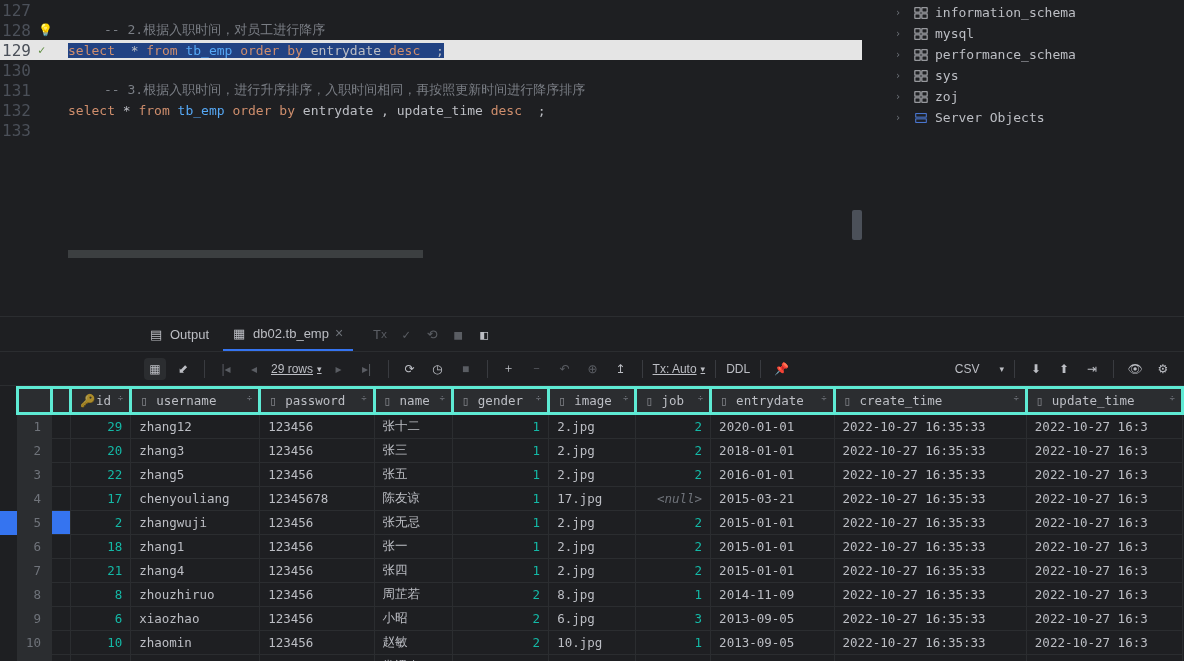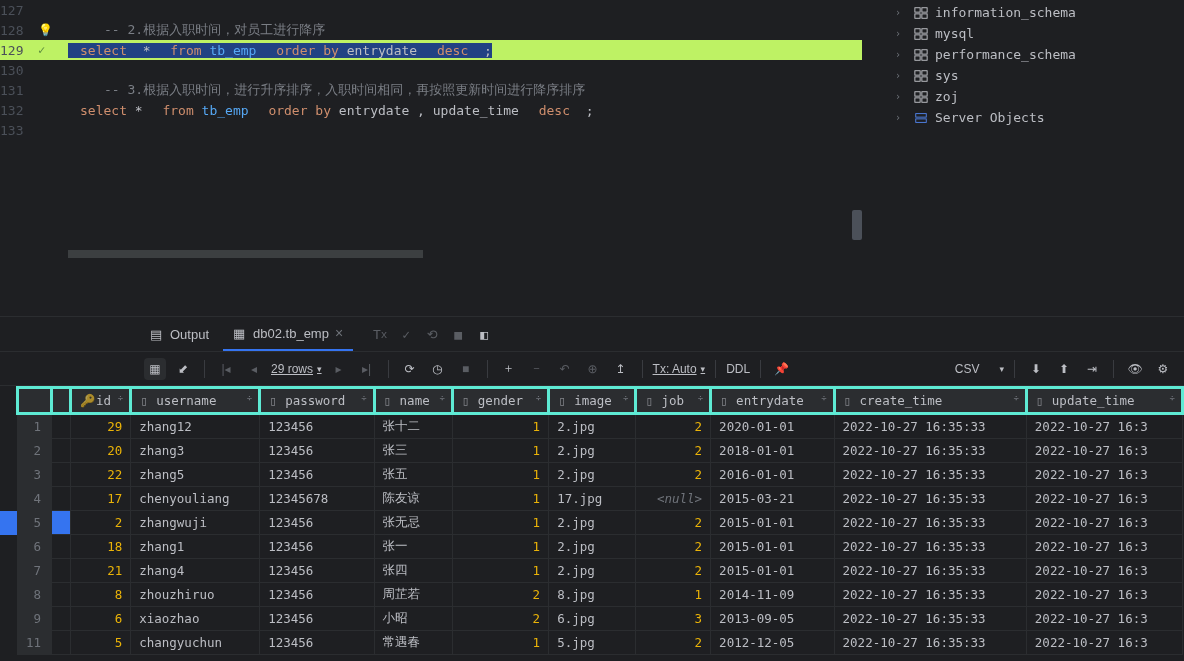--- a/index.html
+++ b/index.html
@@ -1,24 +1,24 @@
 <!DOCTYPE html>
 <html><head>
 <meta charset="utf-8">
 <style>
 * { margin:0; padding:0; box-sizing:border-box; }
 body { font-family: Menlo, Consolas, monospace; background:#1e1f22; color:#bcbec4; font-size:13px; width:1184px; height:661px; overflow:hidden; }
 .container { display:flex; height:258px; }
 .editor { flex:0 0 862px; background:#1e1f22; position:relative; overflow:hidden; }
 .line { height:20px; display:flex; align-items:center; position:relative; }
-.lineno { position:absolute; left:0; width:33px; text-align:left; color:#4b5059; font-size:13px; }
+.lineno { position:absolute; left:0; width:33px; text-align:center; color:#4b5059; font-size:16px; }
 .marker { position:absolute; left:38px; font-size:12px; }
 .code { position:absolute; left:68px; white-space:pre; }
 .hl { background:#214283; }
-.kw { color:#cf8e6d;padding-left:12px; }
+.kw { color:#cf8e6d; }
 .tbl { color:#56a8f5; }
 .cmt { color:#7a7e85;margin-left:36px; }
 .sidebar { flex:1; background:#1e1f22; padding-top:2px; }
 .tree-item { display:flex; align-items:center; height:21px; padding-left:895px; margin-left:-862px; color:#bcbec4; }
 .tree-arrow { width:12px; color:#6f737a; font-size:10px; margin-right:6px; }
 .tree-icon { width:16px; height:16px; margin-right:6px; display:inline-flex; align-items:center; justify-content:center; }
 .tree-icon svg { width:14px; height:14px; }
 .scroll-thumb { position:absolute; right:0; top:210px; width:10px; height:30px; background:#4b5059; border-radius:2px; }
 .scroll-track-h { position:absolute; bottom:0; left:68px; width:355px; height:8px; background:#3c3f41; }
 .middle-gap { height:58px; background:#1e1f22; }
@@ -35,21 +35,21 @@
 .tb-sep { width:1px; height:18px; background:#393b40; margin:0 4px; }
 .rows-dd { display:flex; align-items:center; gap:4px; color:#bcbec4;text-decoration:underline; }
 .spacer { flex:1; }
 .csv { display:flex; align-items:center; gap:20px; }
 .table-wrap { position:relative; }
 table { border-collapse:collapse; width:100%; font-size:12.5px; }
 th { background:#2b2d30; color:#bcbec4; font-weight:normal; text-align:left; padding:4px 8px; border:3px solid #5eead4; position:relative; white-space:nowrap; }
 th .sort { color:#6f737a; font-size:9px; position:absolute; right:6px; }
 th .colicon { display:inline-block; width:12px; margin-right:4px; opacity:0.6; }
 td { padding:3px 8px; border:1px solid #2b2d30; white-space:nowrap; }
-td.num { text-align:right; color:#eab308; }
+td.num { text-align:right; color:#14b8a6; }
 td.txt { color:#bcbec4; }
 td.null { color:#6f737a; font-style:italic; text-align:right; }
 .rownum { background:#2b2d30; color:#6f737a; text-align:right; padding-right:10px; width:32px; }
 .rowsel { width:18px; background:#1e1f22; }
 .leftgap { background:#1e1f22; width:6px; border:none; }
 tbody tr.sel td.rowsel { background:#3574f0; }
 tbody tr.sel .leftgap { background:#3574f0; }
 .bulb { color:#f2c55c; }
 .chk { color:#5c8c3e; }
 </style>
@@ -61,21 +61,21 @@
     <div id="editor-lines">
         <div class="line">
           <span class="lineno">127</span>
           <span class="code"></span>
         </div>
         <div class="line">
           <span class="lineno">128</span>
           <span class="marker bulb">💡</span>
           <span class="code"><span class="cmt">-- 2.根据入职时间，对员工进行降序</span></span>
         </div>
-        <div class="line" style="background: #bef264;">
+        <div class="line" style="background: #e5e5e5;">
           <span class="lineno">129</span>
           <span class="marker chk">✓</span>
           <span class="code"><span class="kw hl">select  </span><span class="hl">* </span><span class="kw hl">from </span><span class="tbl hl">tb_emp </span><span class="kw hl">order by </span><span class="hl">entrydate </span><span class="kw hl">desc </span><span class="hl"> ;</span></span>
         </div>
         <div class="line">
           <span class="lineno">130</span>
           <span class="code"></span>
         </div>
         <div class="line">
           <span class="lineno">131</span>
@@ -385,20 +385,35 @@
             <td class="txt">小昭</td>
             <td class="num">2</td>
             <td class="txt">6.jpg</td>
             <td class="num">3</td>
             <td class="txt">2013-09-05</td>
             <td class="txt">2022-10-27 16:35:33</td>
             <td class="txt">2022-10-27 16:3</td>
           </tr>
           <tr>
             <td class="leftgap"></td>
+            <td class="rownum">10</td>
+            <td class="rowsel"></td>
+            <td class="num">10</td>
+            <td class="txt">zhaomin</td>
+            <td class="txt">123456</td>
+            <td class="txt">赵敏</td>
+            <td class="num">2</td>
+            <td class="txt">10.jpg</td>
+            <td class="num">1</td>
+            <td class="txt">2013-09-05</td>
+            <td class="txt">2022-10-27 16:35:33</td>
+            <td class="txt">2022-10-27 16:3</td>
+          </tr>
+          <tr>
+            <td class="leftgap"></td>
             <td class="rownum">11</td>
             <td class="rowsel"></td>
             <td class="num">5</td>
             <td class="txt">changyuchun</td>
             <td class="txt">123456</td>
             <td class="txt">常遇春</td>
             <td class="num">1</td>
             <td class="txt">5.jpg</td>
             <td class="num">2</td>
             <td class="txt">2012-12-05</td>

